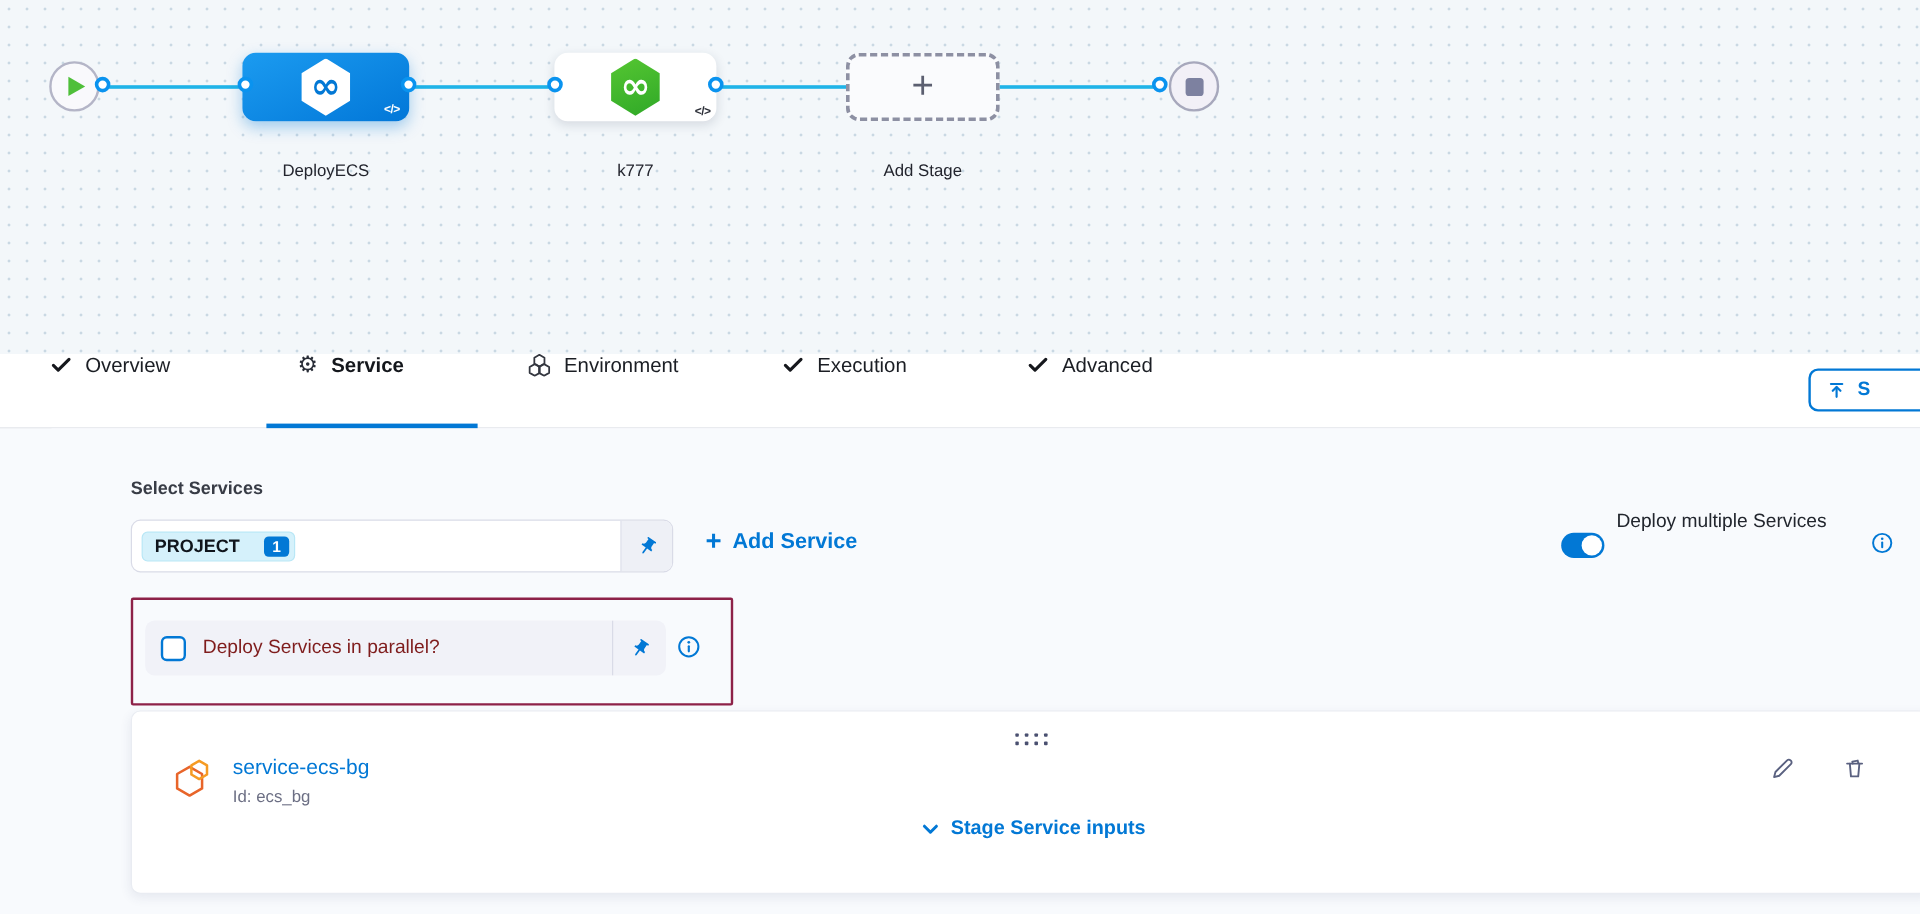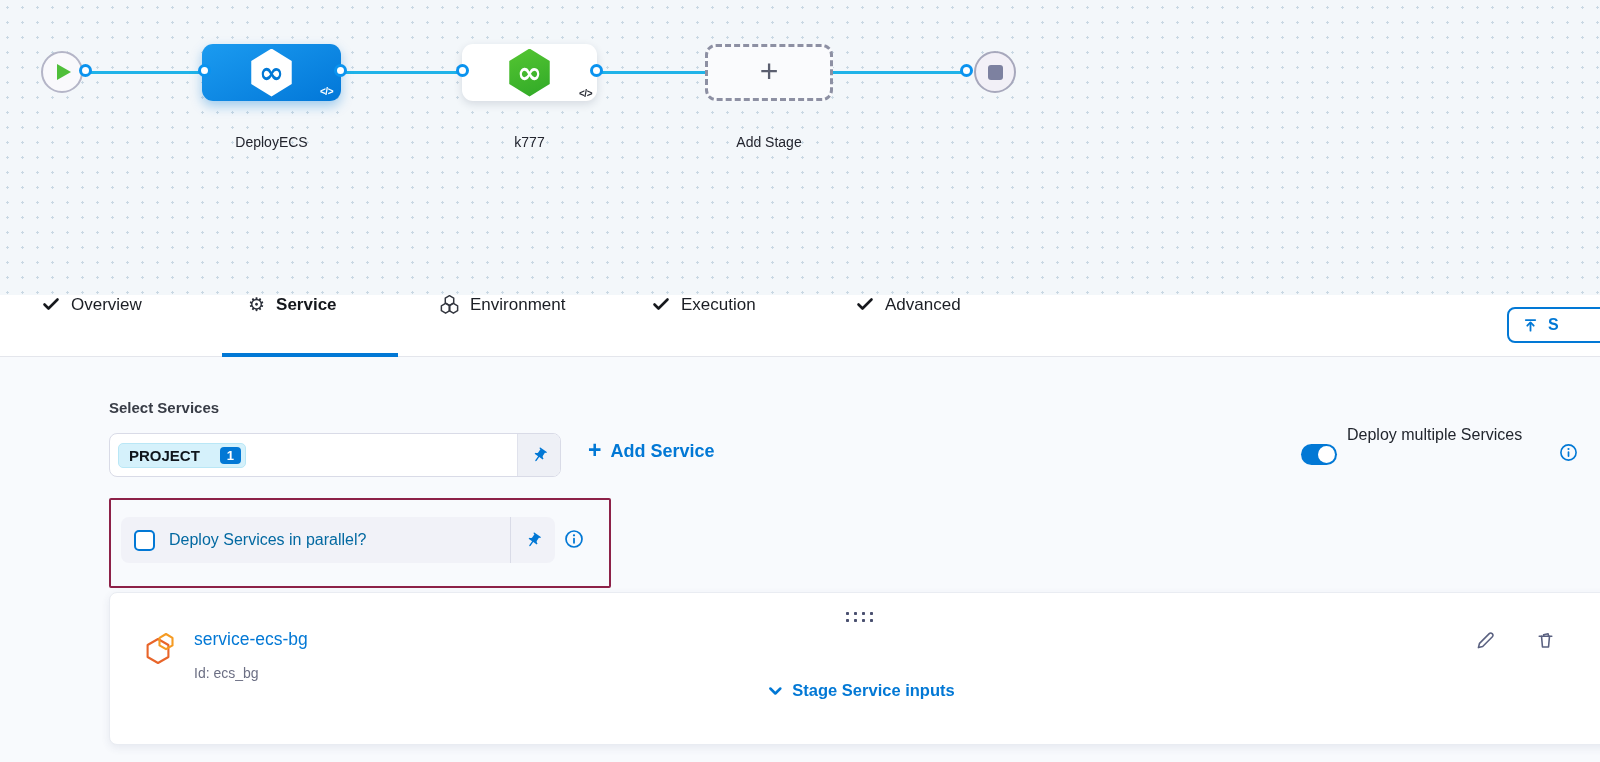--- a/index.html
+++ b/index.html
@@ -75,35 +75,35 @@
        background:#0278d5;cursor:pointer;}
   .toggle::after{content:'';position:absolute;right:2px;top:2px;width:17px;height:17px;
        border-radius:50%;background:#fff;}
   .toggle-label{position:absolute;left:1304px;top:69px;font-size:16px;color:#22262e;}
   .info-abs1{position:absolute;left:1516px;top:86px;}
   .hl-box{position:absolute;left:66px;top:141px;width:502px;height:90px;box-sizing:border-box;
        border:2.5px solid #8d2148;border-radius:2px;}
   .chk-field{position:absolute;left:78px;top:160px;width:434px;height:46px;background:#f1f2f8;
        border-radius:8px;display:flex;align-items:center;overflow:hidden;}
   .chk-field .body{flex:1;display:flex;align-items:center;padding-left:13px;gap:14px;
-       font-size:16px;color:#0369a1;}
+       font-size:16px;color:#7f1d1d;}
   .checkbox{width:21px;height:21px;box-sizing:border-box;background:#fff;border:2px solid #0278d5;
        border-radius:5px;cursor:pointer;}
   .chk-pin{width:44px;align-self:stretch;border-left:1px solid #d9dbe7;display:flex;
        align-items:center;justify-content:center;cursor:pointer;}
   .info-abs2{position:absolute;left:521px;top:172px;}
 
   
   .card{position:absolute;left:66px;top:235px;width:1504px;height:153px;box-sizing:border-box;
        background:#fff;border:1px solid #e9ecf2;border-radius:8px;
        box-shadow:0 3px 9px rgba(50,70,110,.09);}
   .drag{position:absolute;left:50%;transform:translateX(-50%);top:16px;cursor:grab;}
   .svc-hex-icon{position:absolute;left:32px;top:38px;}
   .svc-name{position:absolute;left:84px;top:36px;font-size:17.5px;font-weight:500;color:#0278d5;cursor:pointer;}
-  .svc-id{position:absolute;left:84px;top:72px;font-size:14px;color:#6c6f84;}
+  .svc-id{position:absolute;left:84px;top:62px;font-size:14px;color:#6c6f84;}
   .icon-btn{position:absolute;top:34px;width:26px;height:26px;display:flex;align-items:center;
        justify-content:center;cursor:pointer;}
   .edit-btn{left:1362px;} .del-btn{left:1422px;}
   .view-inputs{position:absolute;left:50%;transform:translateX(-50%);top:88px;display:flex;
        align-items:center;gap:9px;color:#0278d5;cursor:pointer;}
   .view-inputs .lab{font-size:16.5px;font-weight:700;white-space:nowrap;}
 </style>
 </head>
 <body>
 

